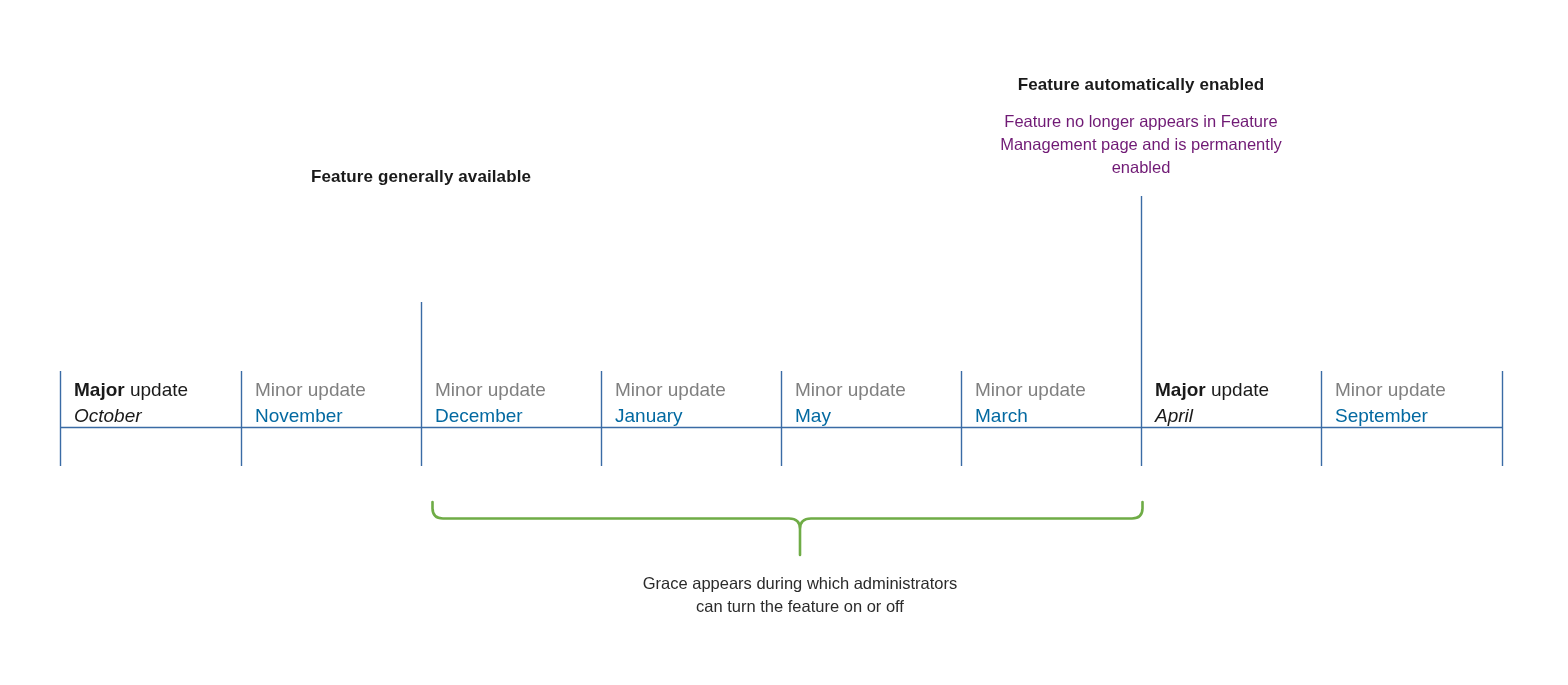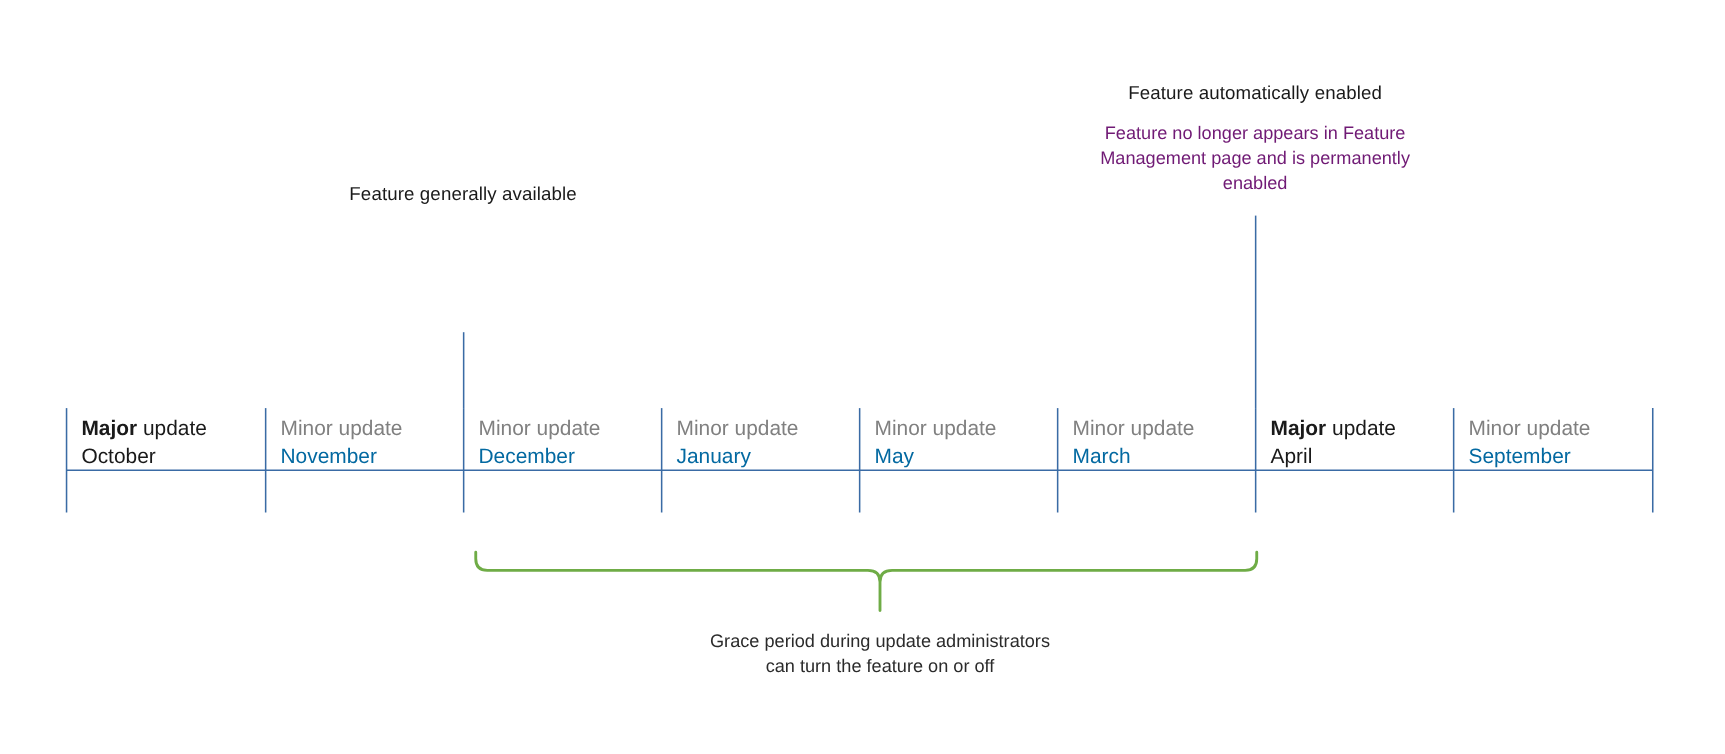--- a/index.html
+++ b/index.html
@@ -29,21 +29,21 @@
     pointer-events: none;
   }
 
   
   .callout {
     position: absolute;
     text-align: center;
   }
   .callout-title {
     font-size: 17px;
-    font-weight: normal;
+    font-weight: bold;
     color: #1a1a1a;
     letter-spacing: 0.1px;
     line-height: 1.3;
     margin: 0 0 14px 0;
     white-space: nowrap;
   }
   .callout-body {
     font-size: 16.5px;
     font-weight: normal;
     color: #701a75;
@@ -74,20 +74,21 @@
     color: #1a1a1a;
   }
   .period .kind-major .emph {
     font-weight: bold;
   }
   .period .kind-minor {
     color: #808080;
   }
   .period .month-major {
     color: #1a1a1a;
+    font-style: italic;
   }
   .period .month-minor {
     color: #0369a1;
   }
   .period .line {
     display: block;
   }
 
   
   #grace-caption {
@@ -186,17 +187,17 @@
     <span class="line kind-major"><span class="emph">Major</span><span> update</span></span>
     <span class="line month-major">April</span>
   </div>
 
   <div class="period" style="left:1335px;">
     <span class="line kind-minor"><span class="emph-none">Minor</span><span> update</span></span>
     <span class="line month-minor">September</span>
   </div>
 
   <div id="grace-caption">
-    <span class="line">Grace period during update administrators</span>
+    <span class="line">Grace appears during which administrators</span>
     <span class="line">can turn the feature on or off</span>
   </div>
 
 </div>
 
 </body></html>

